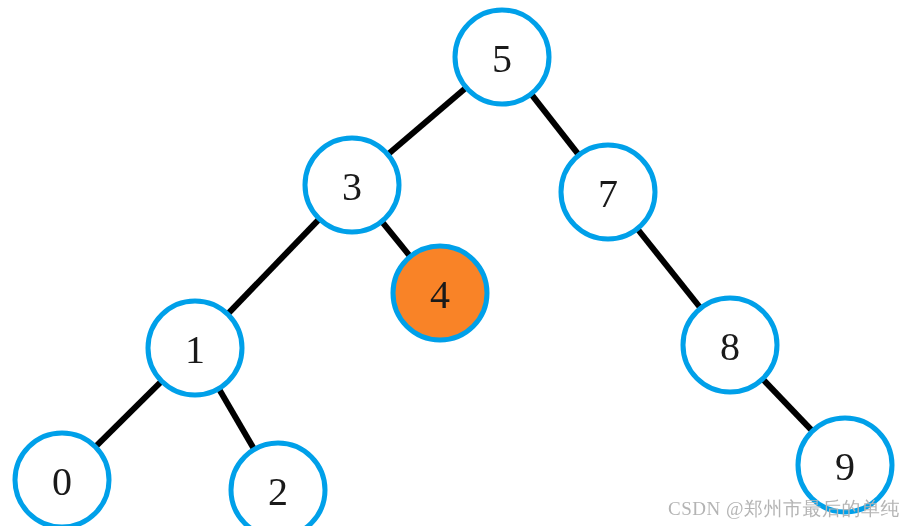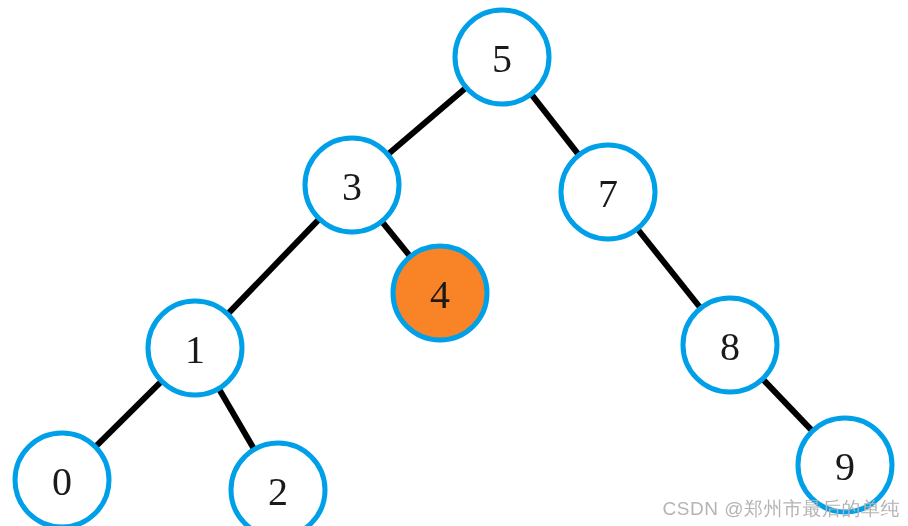--- a/index.html
+++ b/index.html
@@ -42,21 +42,21 @@
     font-size: 40px;
     fill: #1a1a1a;
     text-anchor: middle;
     dominant-baseline: central;
     user-select: none;
   }
   .watermark {
     position: absolute;
     right: 8px;
     bottom: 4px;
-    font-family: Liberation Sans, sans-serif;
+    font-family: Liberation Serif, serif;
     font-size: 19px;
     color: #b4b4b4;
     white-space: nowrap;
     letter-spacing: 0.5px;
   }
 </style>
 </head>
 <body>
 
 <div id="canvas">

